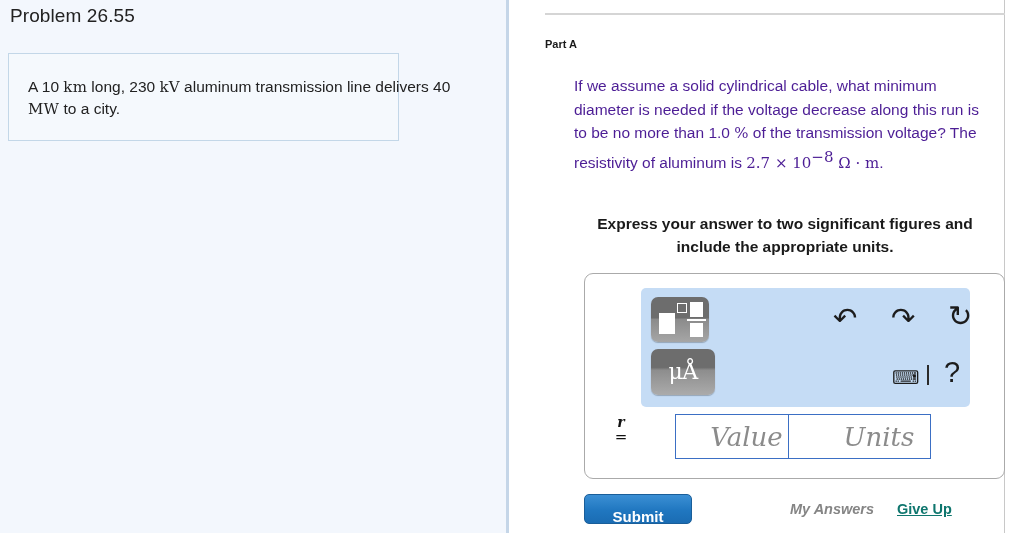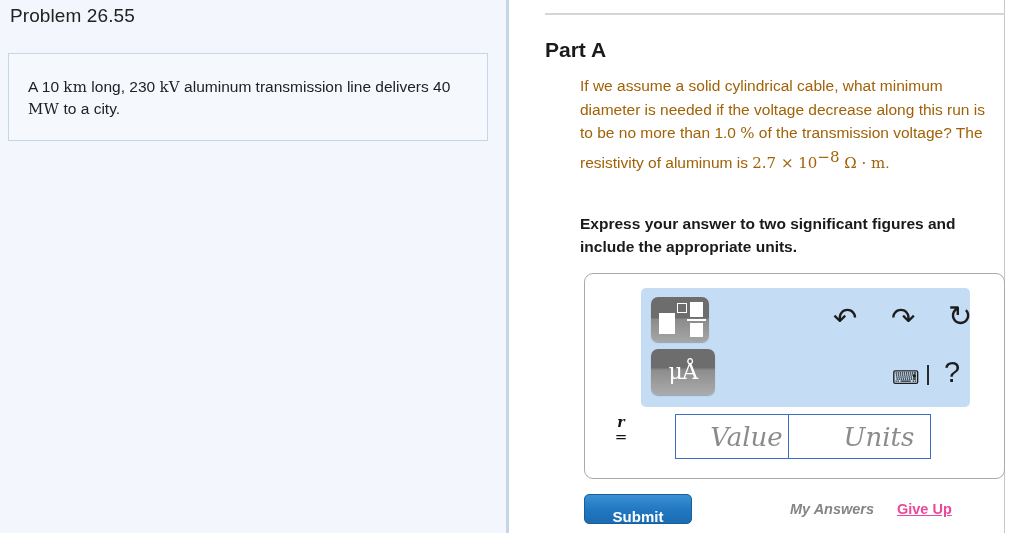--- a/index.html
+++ b/index.html
@@ -31,21 +31,21 @@
     left: 10px;
     top: 5px;
     font-size: 19px;
     color: #222222;
     letter-spacing: 0.1px;
   }
   #problem-statement-box {
     position: absolute;
     left: 8px;
     top: 53px;
-    width: 480px;
+    width: 391px;
     height: 88px;
     background: #f5f9fd;
     border: 1px solid #c3d7e8;
     box-sizing: border-box;
   }
   #problem-statement-text {
     position: absolute;
     left: 19px;
     top: 22px;
     width: 440px;
@@ -80,46 +80,47 @@
     left: 33px;
     top: 13px;
     width: 460px;
     height: 2px;
     background: #d5d5d5;
   }
   #part-label {
     position: absolute;
     left: 33px;
     top: 38px;
-    font-size: 21px;
+    font-size: 11px;
     font-weight: bold;
     color: #1a1a1a;
   }
   #question-text {
     position: absolute;
-    left: 68px;
+    left: 62px;
     top: 74px;
     width: 410px;
     font-size: 15.5px;
     line-height: 23.5px;
-    color: #a16207;
+    color: #4c1d95;
   }
   .mathfrag {
     font-family: "DejaVu Serif", "Liberation Serif", serif;
     font-size: 15px;
   }
   #instruction-text {
     position: absolute;
     left: 68px;
     top: 212px;
     width: 410px;
     font-size: 15.5px;
     line-height: 23px;
     font-weight: bold;
     color: #1a1a1a;
+    text-align: center;
   }
 
   
   #answer-box {
     position: absolute;
     left: 72px;
     top: 273px;
     width: 421px;
     height: 206px;
     border: 1.5px solid #aaaaaa;
@@ -281,21 +282,21 @@
     font-weight: bold;
     color: #858585;
     font-style: italic;
   }
   #give-up-link {
     position: absolute;
     left: 385px;
     top: 501px;
     font-size: 14.5px;
     font-weight: bold;
-    color: #ec4899;
+    color: #0f766e;
     text-decoration: underline;
     cursor: pointer;
   }
 </style>
 </head>
 <body>
 
 <div id="left-panel">
 
   <div id="problem-title">Problem 26.55</div>

